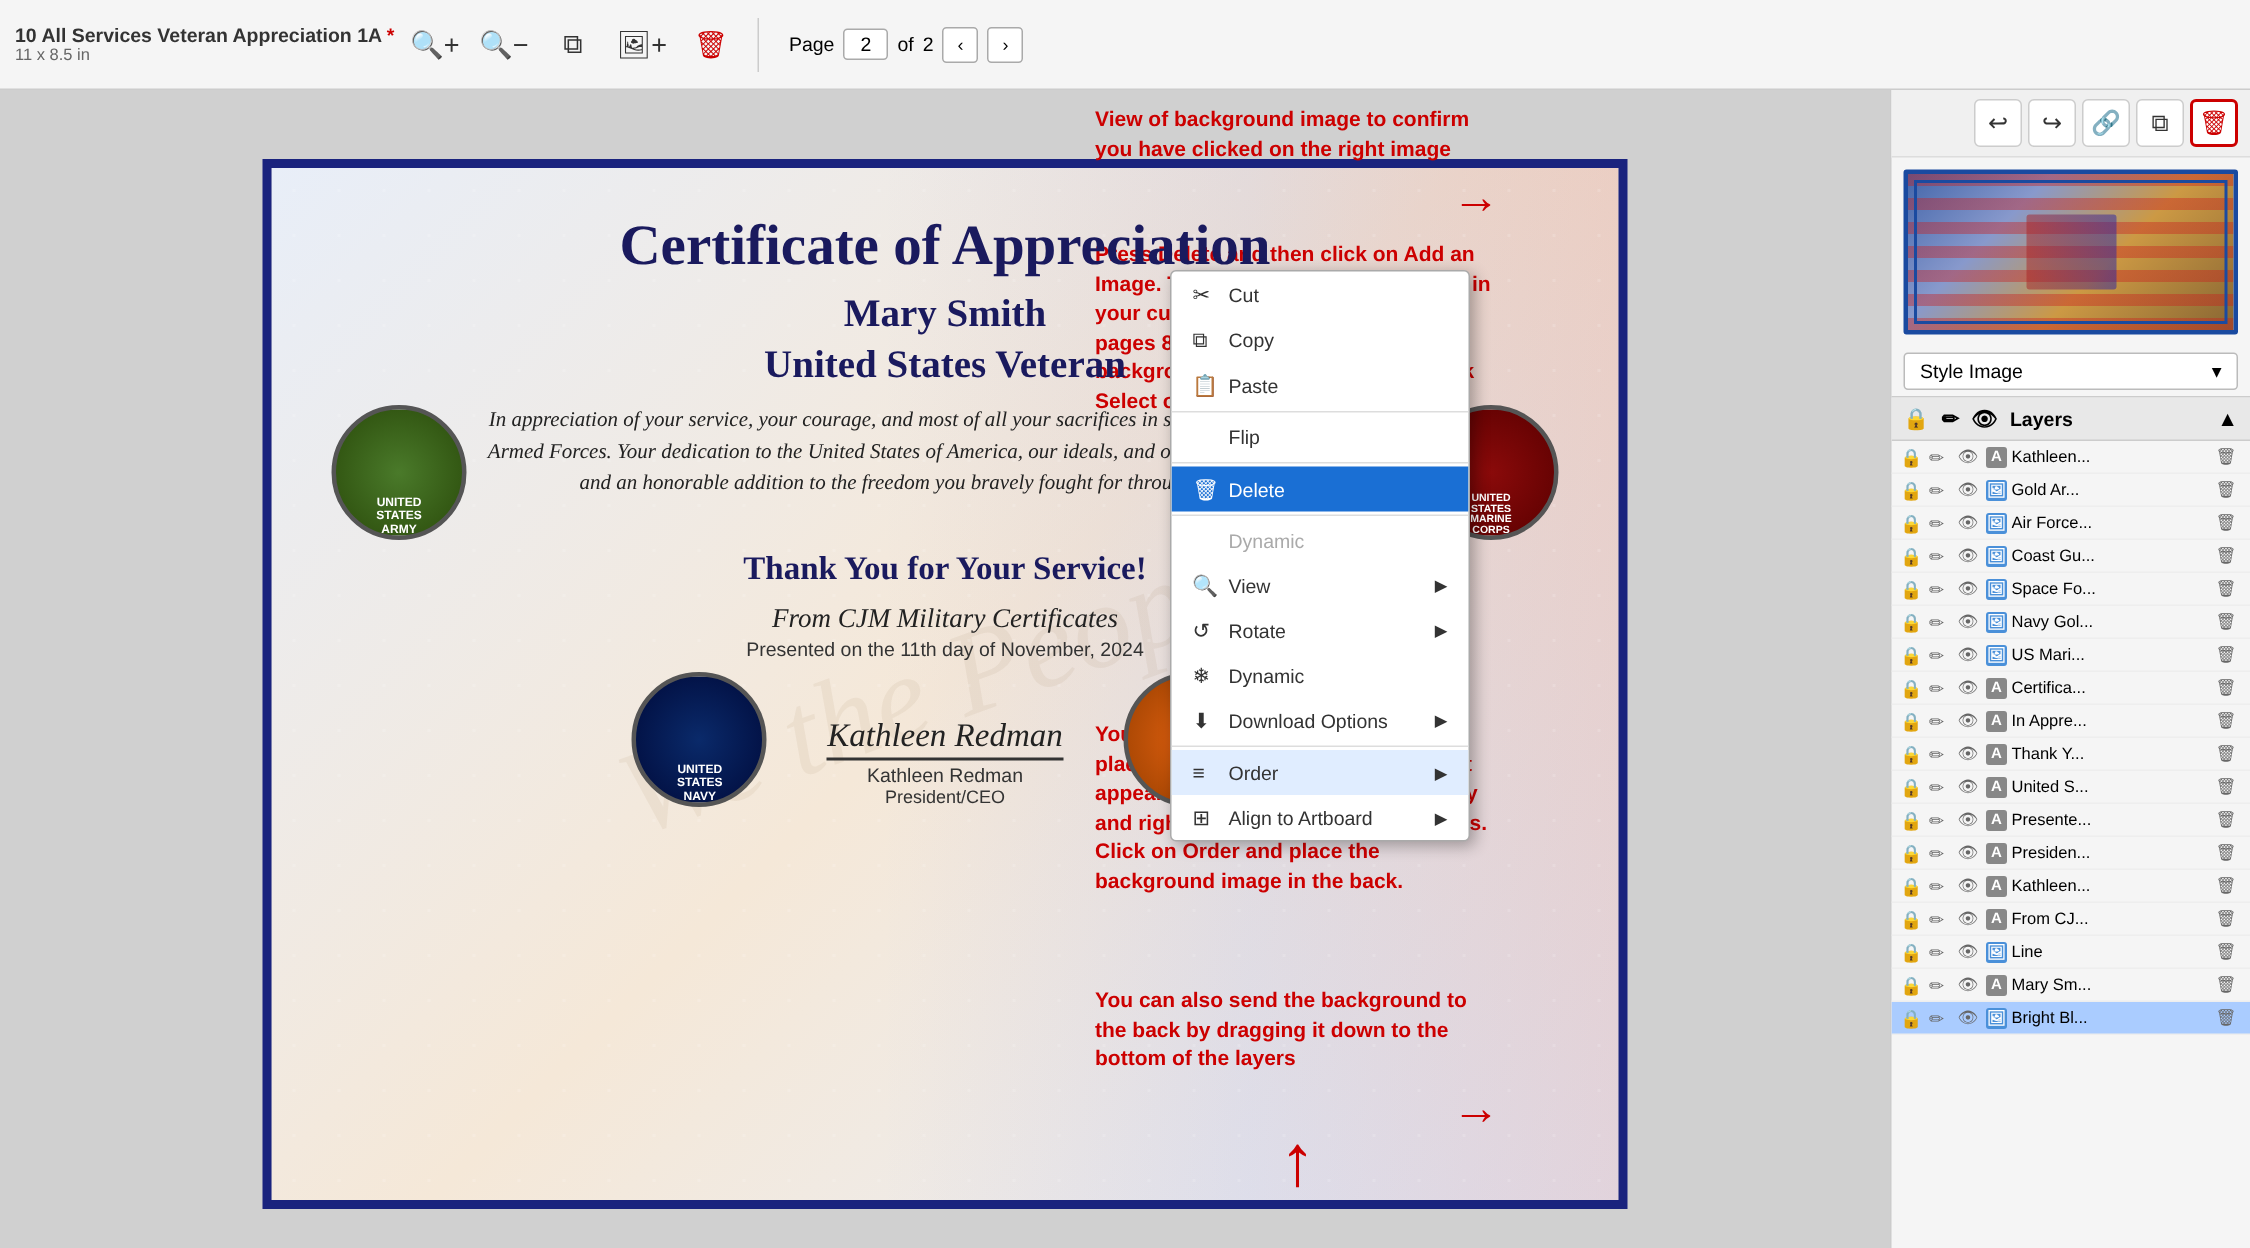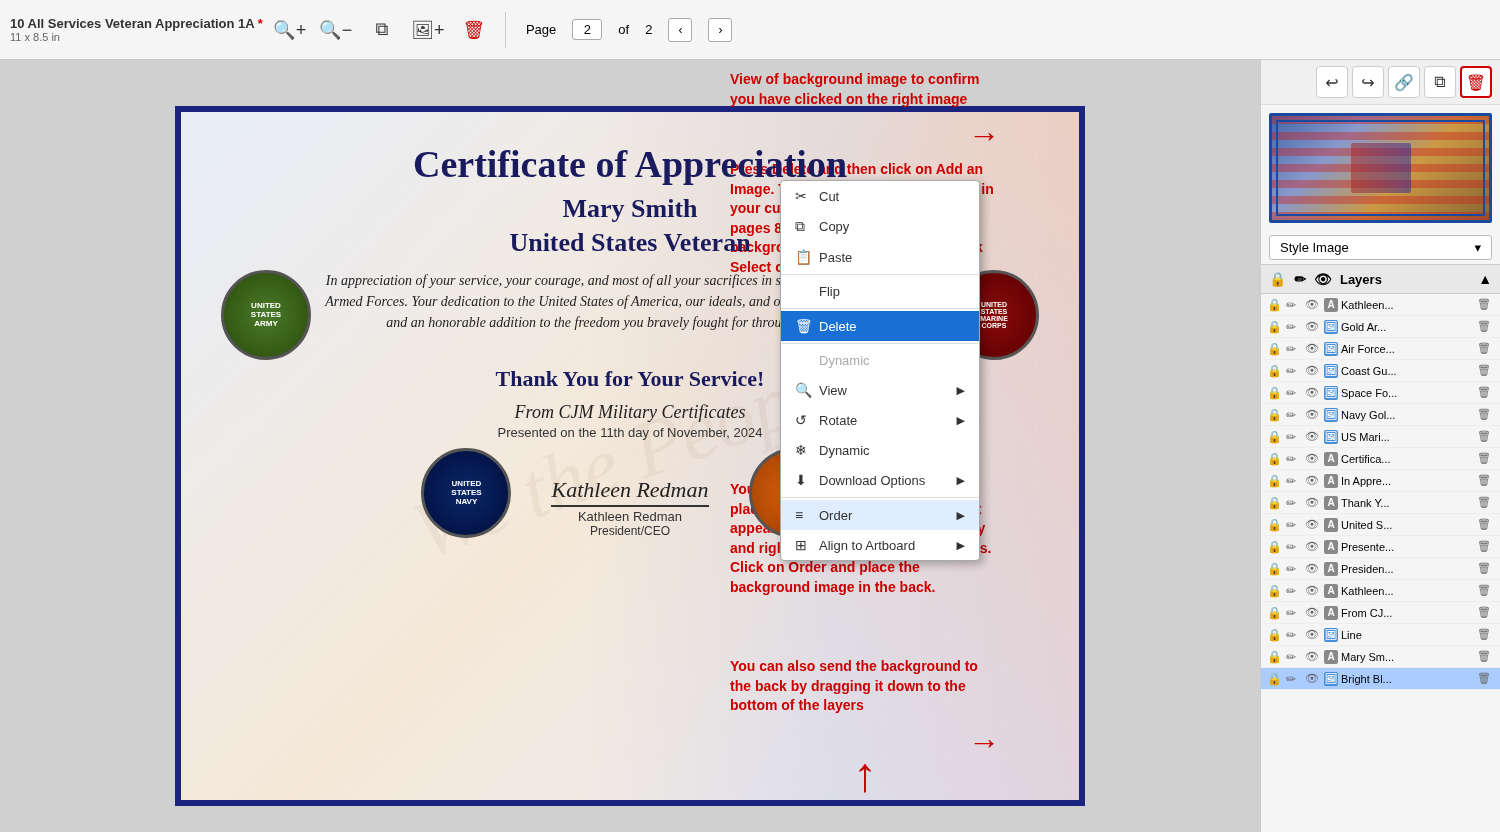--- a/index.html
+++ b/index.html
@@ -34,21 +34,21 @@
       border-radius: 4px;
       font-size: 10px;
       color: #333;
       gap: 2px;
     }
     .toolbar-btn .icon { font-size: 18px; }
     .toolbar-btn.danger .icon { color: #c00; }
     .page-nav {
       display: flex;
       align-items: center;
-      gap: 16px;
+      gap: 6px;
       font-size: 13px;
       margin-left: 8px;
     }
     .page-nav input {
       width: 30px;
       text-align: center;
       border: 1px solid #aaa;
       border-radius: 3px;
       padding: 2px 4px;
       font-size: 13px;
@@ -155,21 +155,21 @@
       margin-top: 10px;
       align-items: flex-start;
       gap: 10px;
     }
     .cert-seal {
       width: 90px;
       height: 90px;
       border-radius: 50%;
       border: 3px solid #555;
       display: flex;
-      align-items: center;
+      align-items: flex-end;
       justify-content: center;
       font-size: 8px;
       font-weight: bold;
       text-align: center;
       flex-shrink: 0;
       color: #fff;
       font-family: Arial, sans-serif;
     }
     .seal-army { background: radial-gradient(circle, #4a7a2a, #2a4a0a); }
     .seal-marine { background: radial-gradient(circle, #8a0a0a, #5a0000); }

